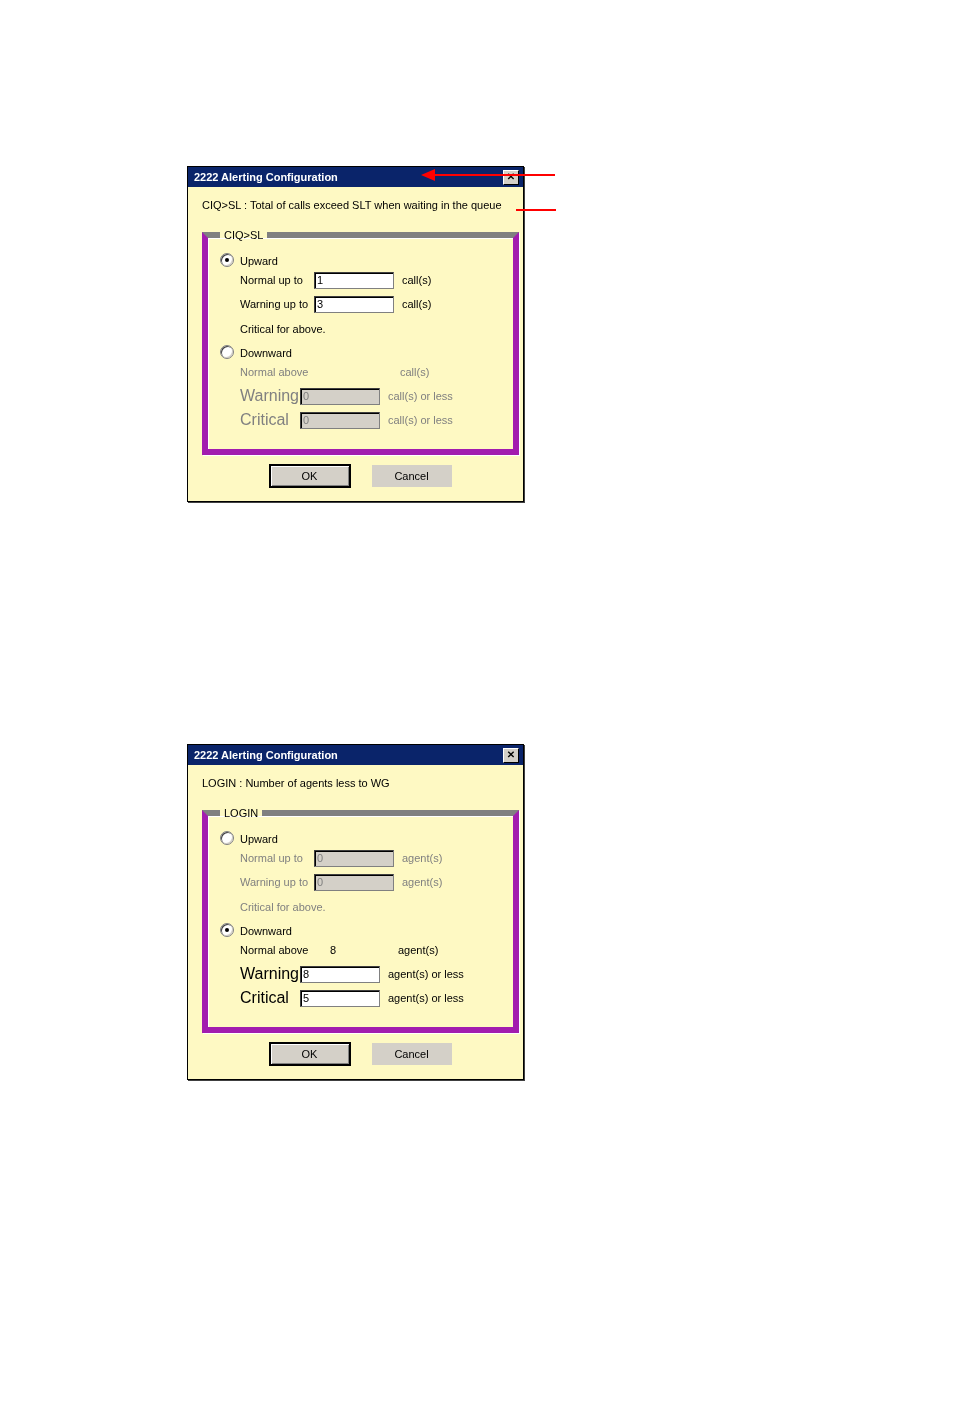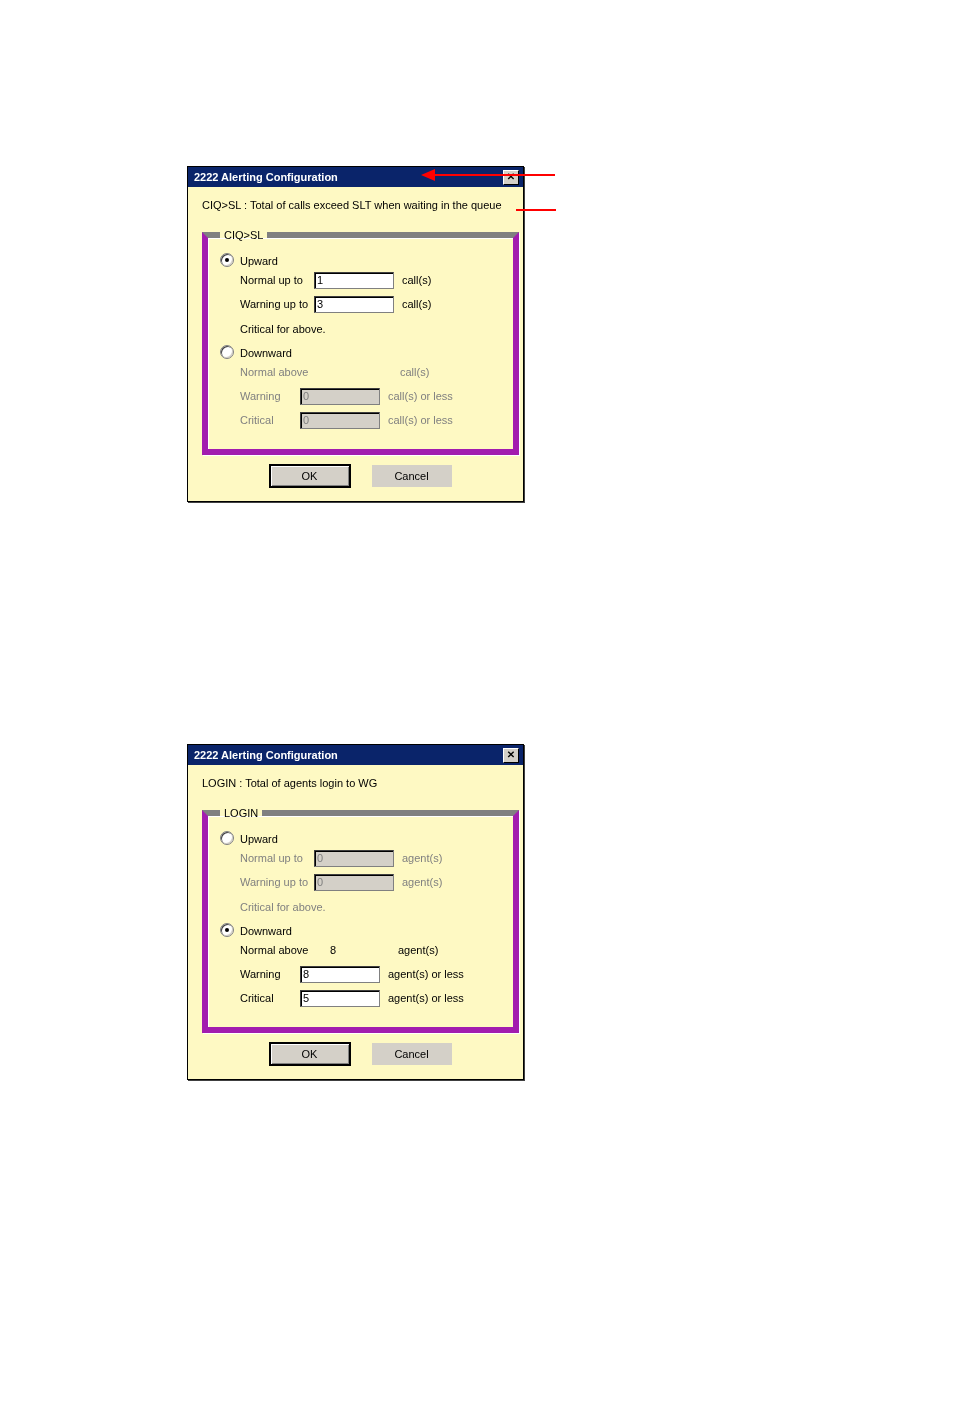--- a/index.html
+++ b/index.html
@@ -98,21 +98,21 @@
     align-items: center;
     margin-bottom: 6px;
     height: 18px;
   }
   .lbl {
     width: 74px;
     font-size: 11px;
   }
   .lbl2 {
     width: 60px;
-    font-size: 11px;
+    font-size: 16px;
   }
   input.txt {
     width: 74px;
     height: 15px;
     font-family: Tahoma, sans-serif;
     font-size: 11px;
     padding: 0 2px;
     border: 1px solid #808080;
     border-top-color: #404040;
     border-left-color: #404040;
@@ -246,21 +246,21 @@
 <div class="anno-arrowhead" style="left:421px; top:169px;"></div>
 <div class="anno-line" style="left:435px; top:174px; width:120px;"></div>
 <div class="anno-line" style="left:516px; top:209px; width:40px;"></div>
 
 <div class="dialog" style="left:187px; top:744px;">
   <div class="titlebar">
     <span>2222 Alerting Configuration</span>
     <span class="close-box">✕</span>
   </div>
   <div class="client">
-    <div class="desc">LOGIN  : Total of agents login to WG</div>
+    <div class="desc">LOGIN  : Number of agents less to WG</div>
 
     <fieldset class="group">
       <legend>LOGIN</legend>
 
       <div class="radio-row">
         <span class="radio"></span>
         <span>Upward</span>
       </div>
       <div class="sub">
         <div class="field-row">

